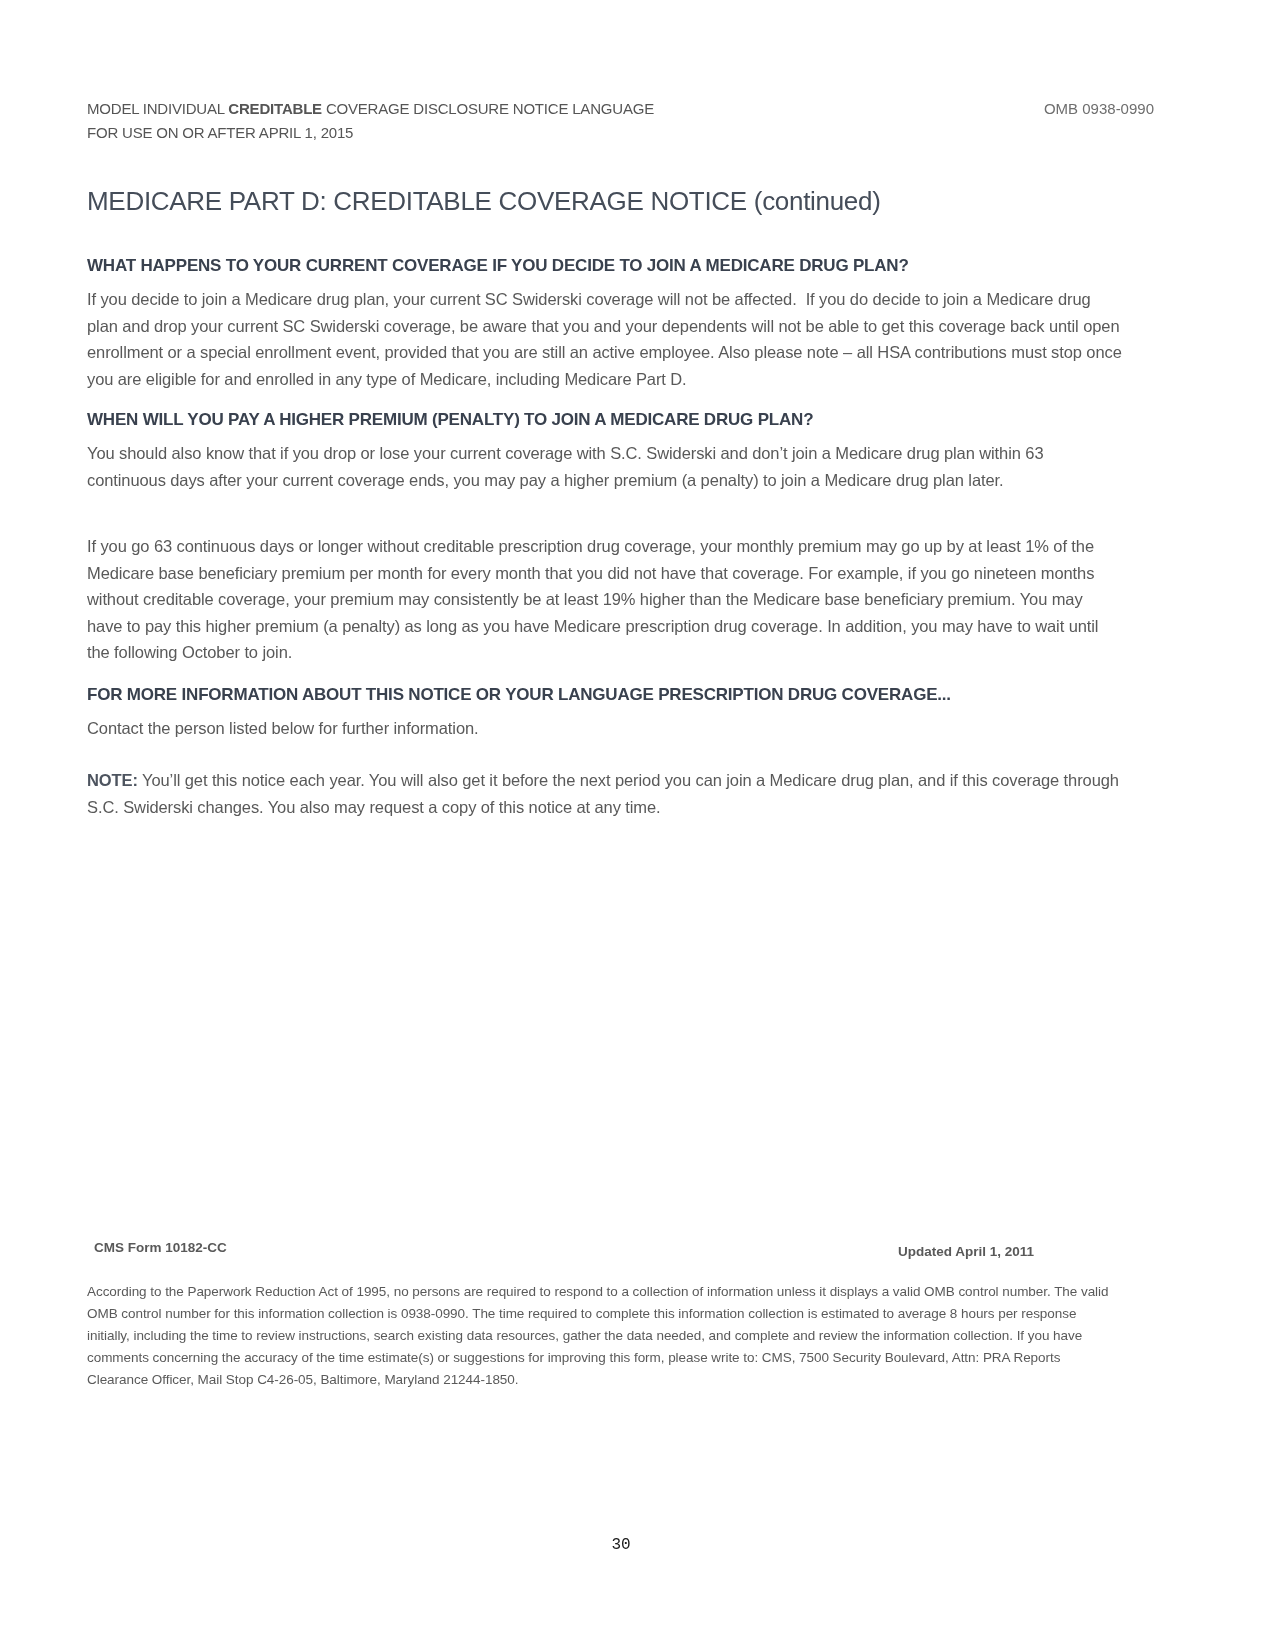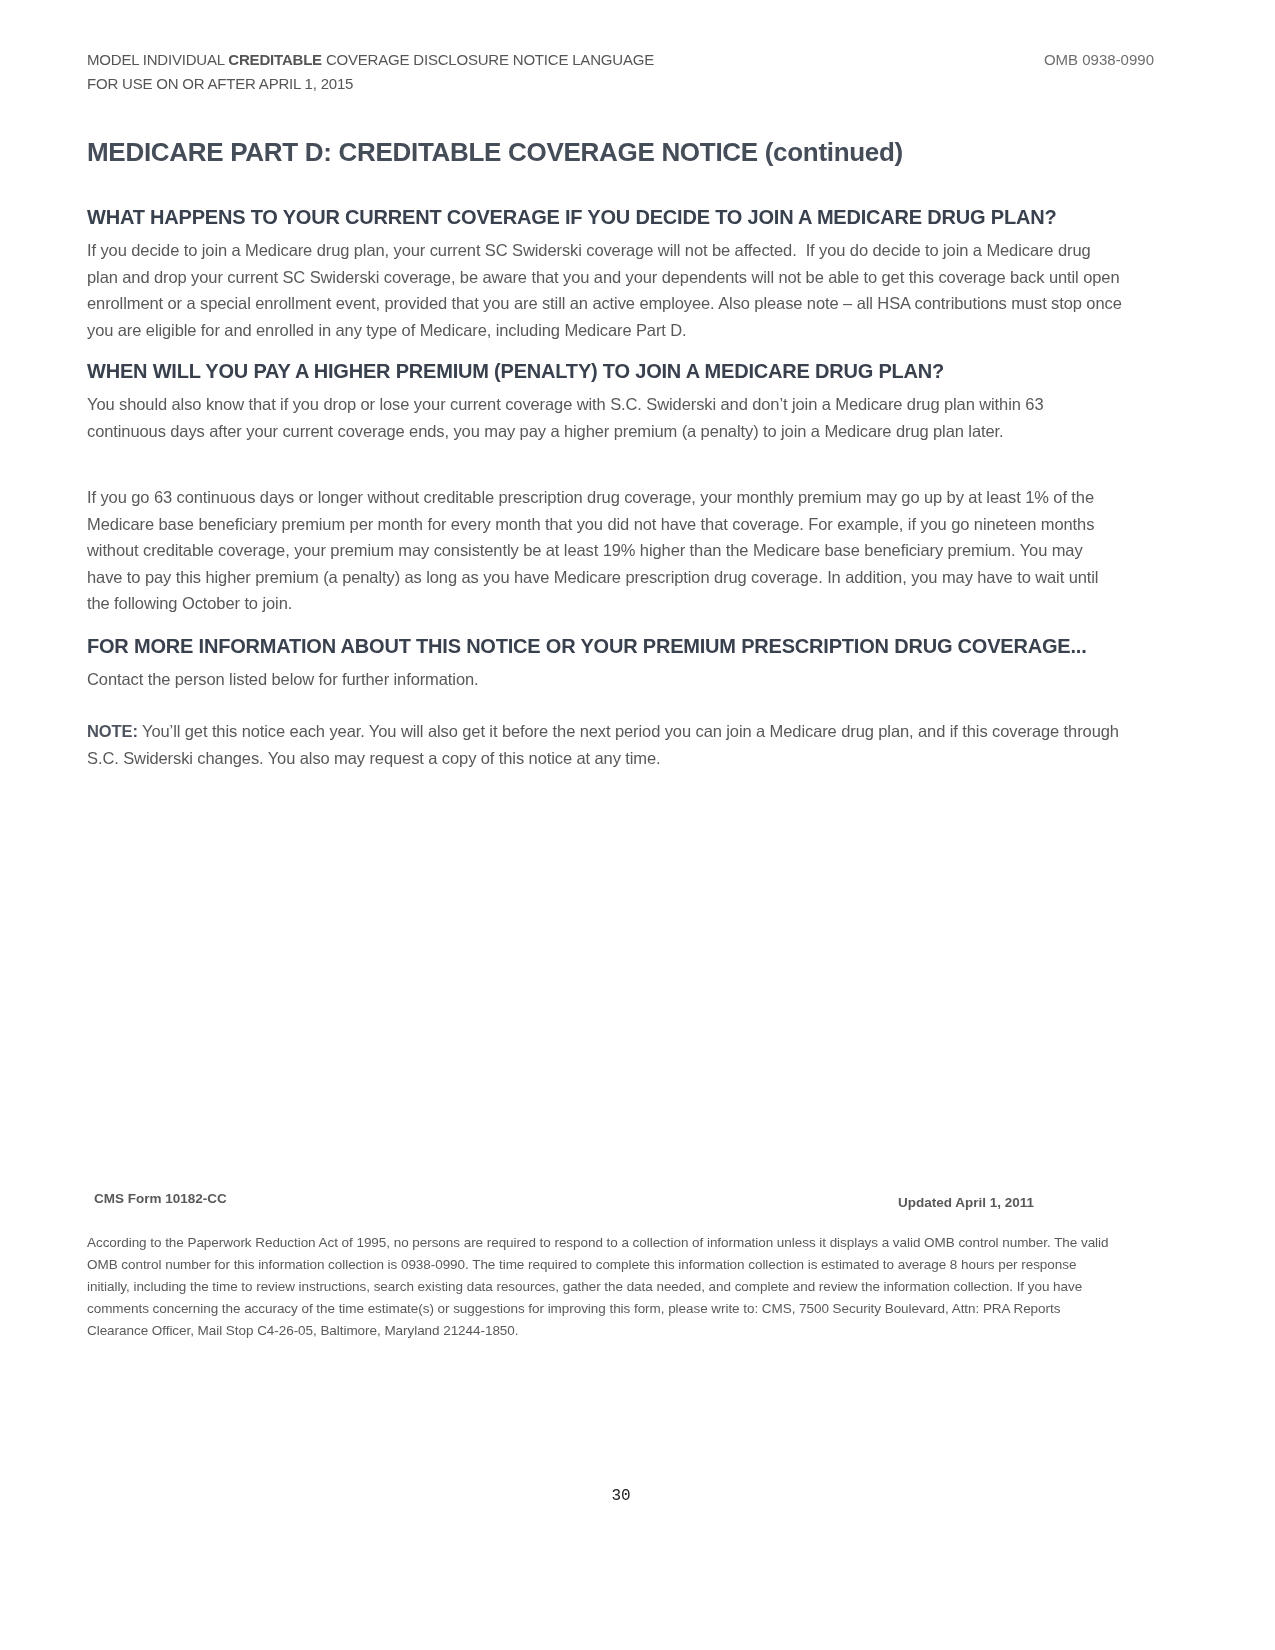--- a/index.html
+++ b/index.html
@@ -7,21 +7,21 @@
   body {
     width: 1275px;
     height: 1650px;
     position: relative;
     font-family: "Liberation Sans", "DejaVu Sans", sans-serif;
     overflow: hidden;
   }
   .page {
     width: 1275px;
     height: 1391px;
-    padding: 48px 153px 0 87px;
+    padding: 97px 153px 0 87px;
   }
   
   .doc-header {
     display: flex;
     justify-content: space-between;
     align-items: flex-start;
   }
   .doc-header-left {
     font-size: 15px;
     line-height: 24px;
@@ -33,28 +33,28 @@
     font-size: 15px;
     color: #6e6e6e;
     padding-top: 3px;
     white-space: nowrap;
     margin-right: -32px;
   }
   
   .title {
     margin-top: 38px;
     font-size: 26px;
-    font-weight: 700;
+    font-weight: 400;
     line-height: 36px;
     color: #454d59;
     letter-spacing: -0.3px;
   }
   
   .sec-heading {
-    font-size: 20px;
+    font-size: 17px;
     font-weight: bold;
     line-height: 26px;
     color: #39414e;
     letter-spacing: -0.2px;
   }
   .sec-heading.first { margin-top: 34px; }
   .sec-heading.second { margin-top: 15px; }
   .sec-heading.third { margin-top: 16px; }
   .body-text {
     font-size: 16.5px;
@@ -116,21 +116,21 @@
     <p class="body-text para-after-heading">If you decide to join a Medicare drug plan, your current SC Swiderski coverage will not be affected.  If you do decide to join a Medicare drug plan and drop your current SC Swiderski coverage, be aware that you and your dependents will not be able to get this coverage back until open enrollment or a special enrollment event, provided that you are still an active employee. Also please note – all HSA contributions must stop once you are eligible for and enrolled in any type of Medicare, including Medicare Part D.</p>
   </section>
 
   <section>
     <h2 class="sec-heading second">WHEN WILL YOU PAY A HIGHER PREMIUM (PENALTY) TO JOIN A MEDICARE DRUG PLAN?</h2>
     <p class="body-text para-after-heading">You should also know that if you drop or lose your current coverage with S.C. Swiderski and don’t join a Medicare drug plan within 63 continuous days after your current coverage ends, you may pay a higher premium (a penalty) to join a Medicare drug plan later.</p>
     <p class="body-text para-spaced">If you go 63 continuous days or longer without creditable prescription drug coverage, your monthly premium may go up by at least 1% of the Medicare base beneficiary premium per month for every month that you did not have that coverage. For example, if you go nineteen months without creditable coverage, your premium may consistently be at least 19% higher than the Medicare base beneficiary premium. You may have to pay this higher premium (a penalty) as long as you have Medicare prescription drug coverage. In addition, you may have to wait until the following October to join.</p>
   </section>
 
   <section>
-    <h2 class="sec-heading third">FOR MORE INFORMATION ABOUT THIS NOTICE OR YOUR PREMIUM PRESCRIPTION DRUG COVERAGE...</h2>
+    <h2 class="sec-heading third">FOR MORE INFORMATION ABOUT THIS NOTICE OR YOUR LANGUAGE PRESCRIPTION DRUG COVERAGE...</h2>
     <p class="body-text para-after-heading">Contact the person listed below for further information.</p>
   </section>
 
   <p class="body-text note-para"><span class="b">NOTE:</span><span> You’ll get this notice each year. You will also get it before the next period you can join a Medicare drug plan, and if this coverage through S.C. Swiderski changes. You also may request a copy of this notice at any time.</span></p>
 
   <div class="footer-row">
     <span class="form-number">CMS Form 10182-CC</span>
     <span class="updated-date">Updated April 1, 2011</span>
   </div>
 

